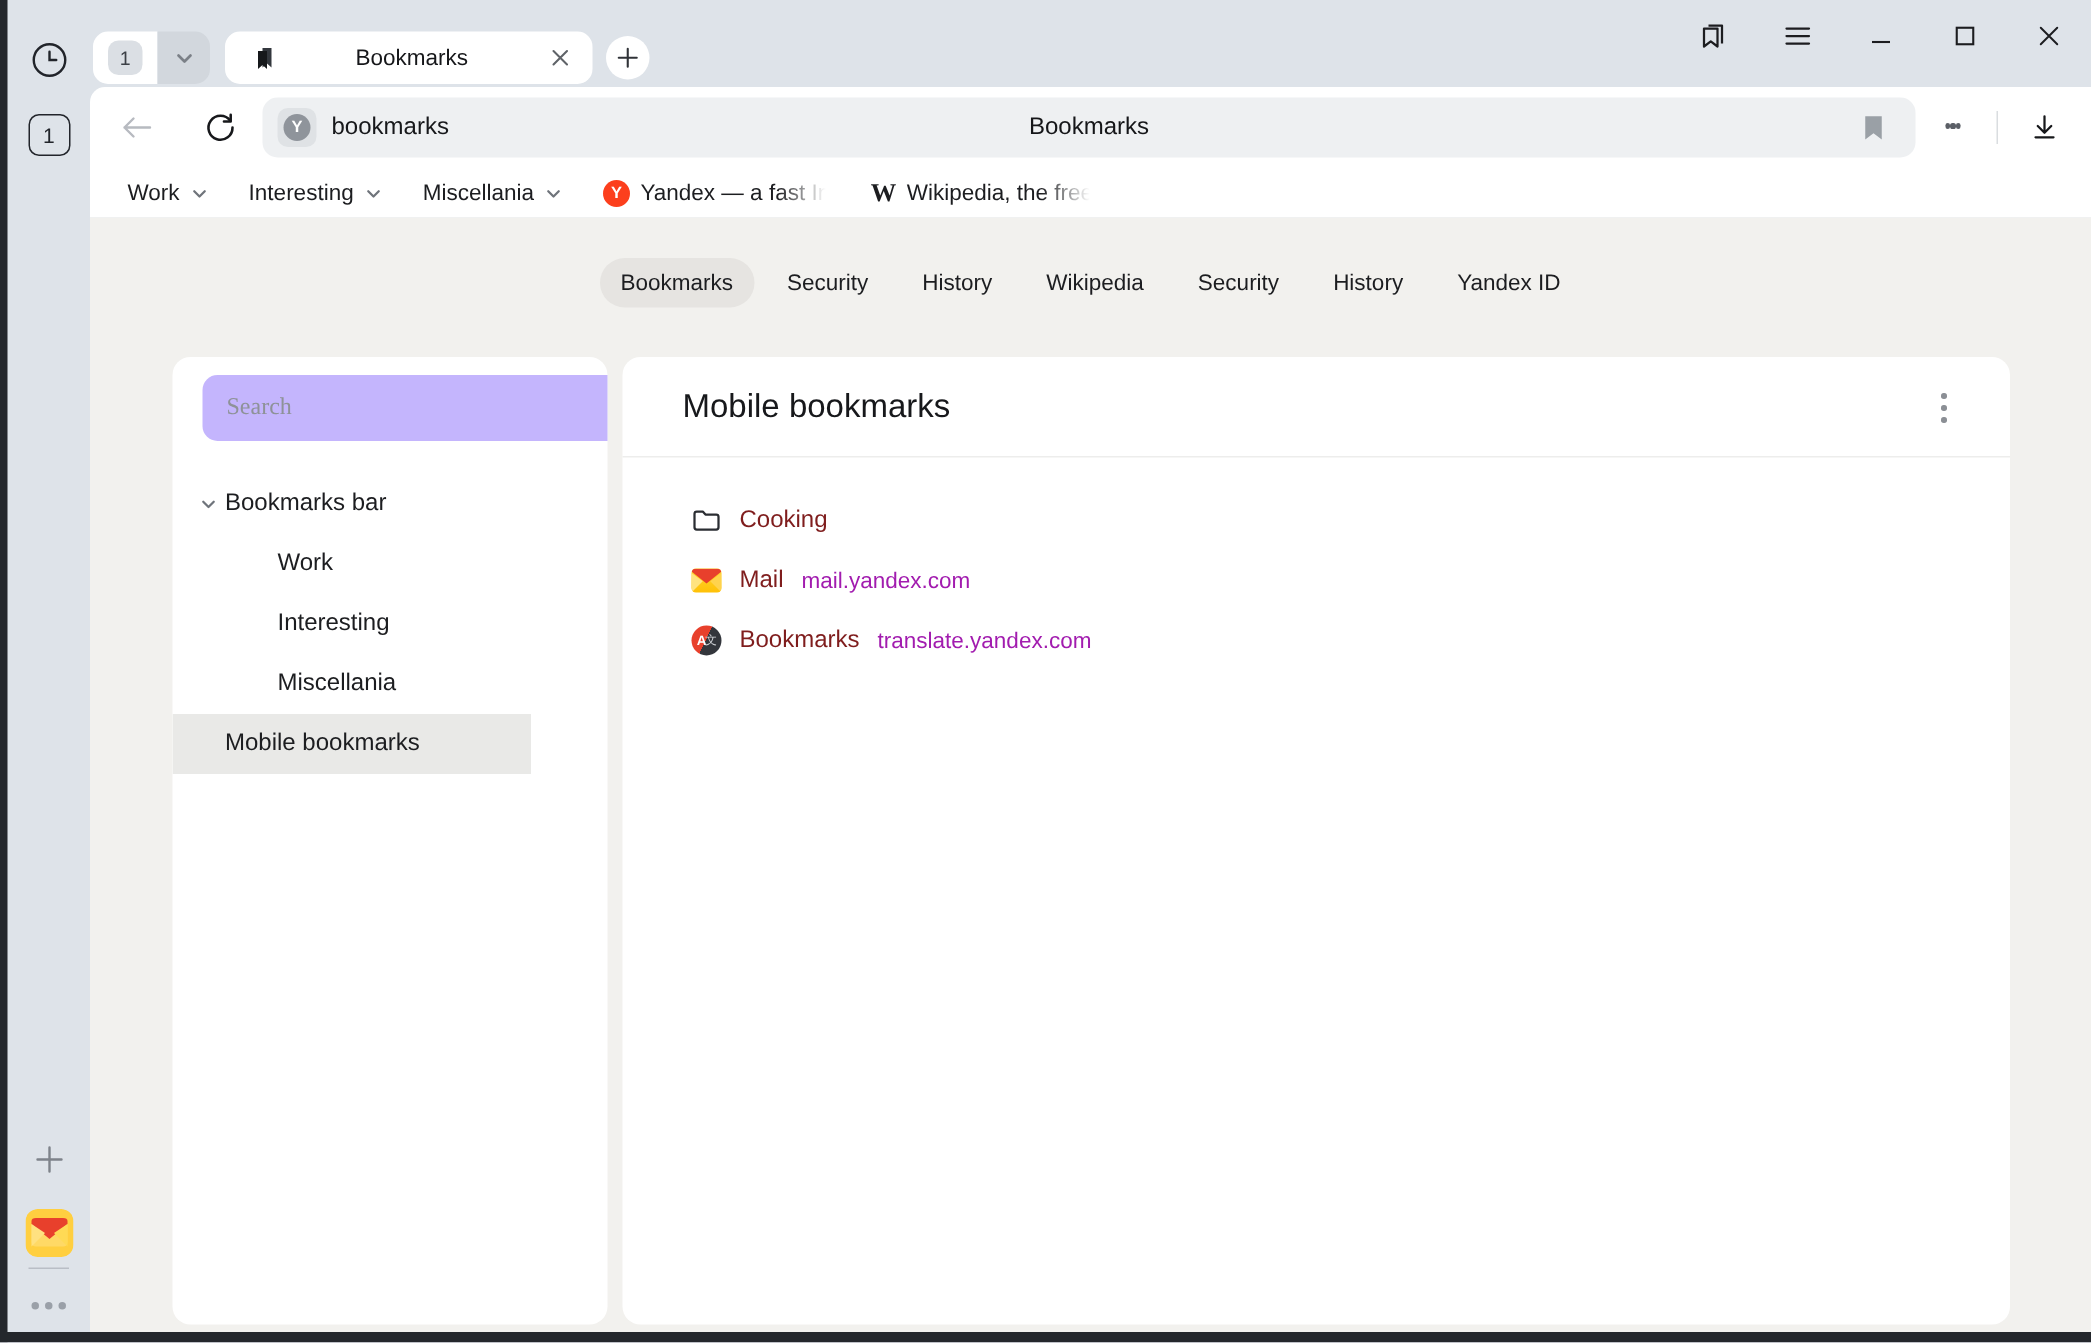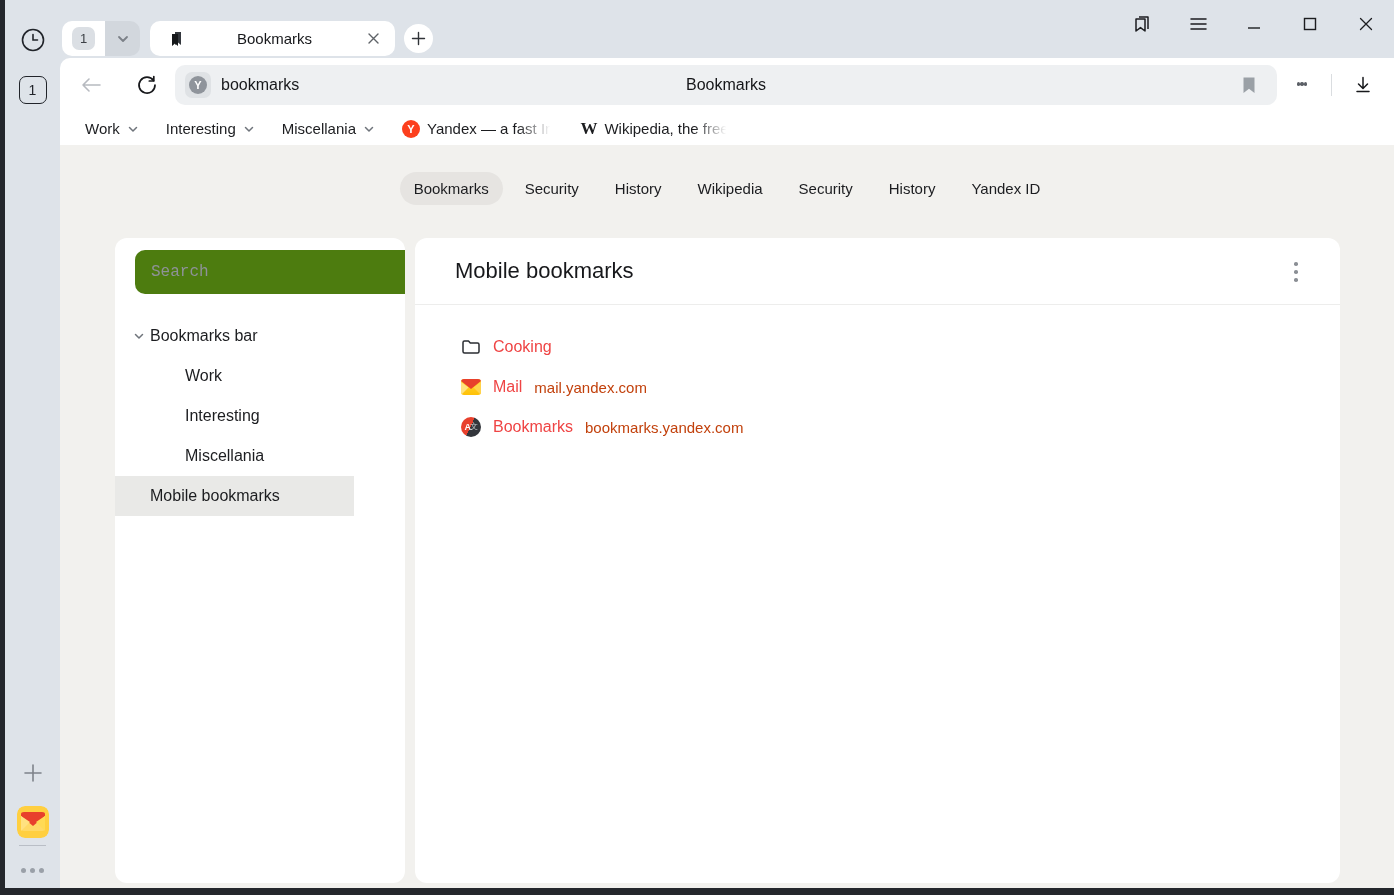--- a/index.html
+++ b/index.html
@@ -77,41 +77,41 @@
   
   .content { position:absolute; top:145px; left:0; width:1334px; height:743px; background:#f2f1ee; }
   .navrow { position:absolute; top:27px; left:0; right:0; display:flex; justify-content:center; align-items:center; gap:8px; }
   .nav-pill { font-size:15px; color:#1c1d20; padding:8px 14px; border-radius:17px; cursor:pointer; white-space:nowrap; }
   .nav-pill.active { background:#e6e4e1; }
 
   .panel { position:absolute; background:#ffffff; border-radius:12px; }
   .panel-side { left:55px; top:93px; width:290px; height:645px; overflow:hidden; }
   .panel-main { left:355px; top:93px; width:925px; height:645px; }
 
-  .search-box { position:absolute; left:20px; top:12px; width:300px; height:44px; background:#4d7c0f; border-radius:10px;
-                border:none; outline:none; padding:0 16px; font-size:16px; font-family:Liberation Mono, monospace; color:#1c1d20; }
+  .search-box { position:absolute; left:20px; top:12px; width:300px; height:44px; background:#c4b5fd; border-radius:10px;
+                border:none; outline:none; padding:0 16px; font-size:16px; font-family:Liberation Serif, serif; color:#1c1d20; }
   .search-box::placeholder { color:#8e9298; }
 
   .tree { position:absolute; top:78px; left:0; width:239px; }
   .tree-row { height:40px; display:flex; align-items:center; font-size:16px; color:#1c1d20; cursor:pointer; }
   .tree-row.root { padding-left:35px; position:relative; }
   .tree-row.child { padding-left:70px; }
   .tree-row.selected { background:#e9e9e7; }
   .tree-chev { position:absolute; left:17px; top:13px; width:14px; height:14px; }
 
   .main-head { position:relative; height:67px; border-bottom:1px solid #ededec; display:flex; align-items:center; }
   .main-title { margin-left:40px; font-size:22px; color:#17181b; }
   .main-kebab { position:absolute; right:30px; top:20px; width:28px; height:28px; display:flex; flex-direction:column; align-items:center; justify-content:center; cursor:pointer; }
   .main-kebab i { display:block; width:3.6px; height:3.6px; border-radius:50%; background:#8b8f95; margin:2.2px 0; }
 
   .bm-list { padding-top:22px; }
   .bm-row { height:40px; display:flex; align-items:center; padding-left:46px; cursor:pointer; }
   .bm-row .ricon { width:20px; height:20px; margin-right:12px; flex:0 0 auto; display:flex; align-items:center; justify-content:center; }
-  .bm-row .rlabel { font-size:16px; color:#ef4444; }
-  .bm-row .rurl { font-size:15px; color:#c2410c; margin-left:12px; }
+  .bm-row .rlabel { font-size:16px; color:#7f1d1d; }
+  .bm-row .rurl { font-size:15px; color:#a21caf; margin-left:12px; }
 
   .icon-mail20 { width:20px; height:16px; border-radius:3px; overflow:hidden; position:relative; background:linear-gradient(180deg,#ffd633,#ffc107); }
   .icon-mail20 svg { position:absolute; left:0; top:0; }
   .icon-tr20 { width:20px; height:20px; border-radius:50%; background:linear-gradient(115deg,#e8402c 48%,#33363c 48%); position:relative; }
   .icon-tr20 span { position:absolute; left:3.5px; top:4.5px; color:#fff; font-size:9px; font-weight:bold; }
   .icon-tr20 b { position:absolute; right:3px; top:4px; color:#cfd2d6; font-size:8px; font-weight:normal; }
 </style>
 </head>
 <body>
 
@@ -354,21 +354,21 @@
           </div>
 
           <div class="bm-row">
             <span class="ricon">
               <span class="icon-tr20">
                 <span>A</span>
                 <b>文</b>
               </span>
             </span>
             <span class="rlabel">Bookmarks</span>
-            <span class="rurl">bookmarks.yandex.com</span>
+            <span class="rurl">translate.yandex.com</span>
           </div>
         </div>
       </div>
 
     </div>
   </div>
 
   <div class="edge-left"></div>
   <div class="edge-bottom"></div>
 </div>

